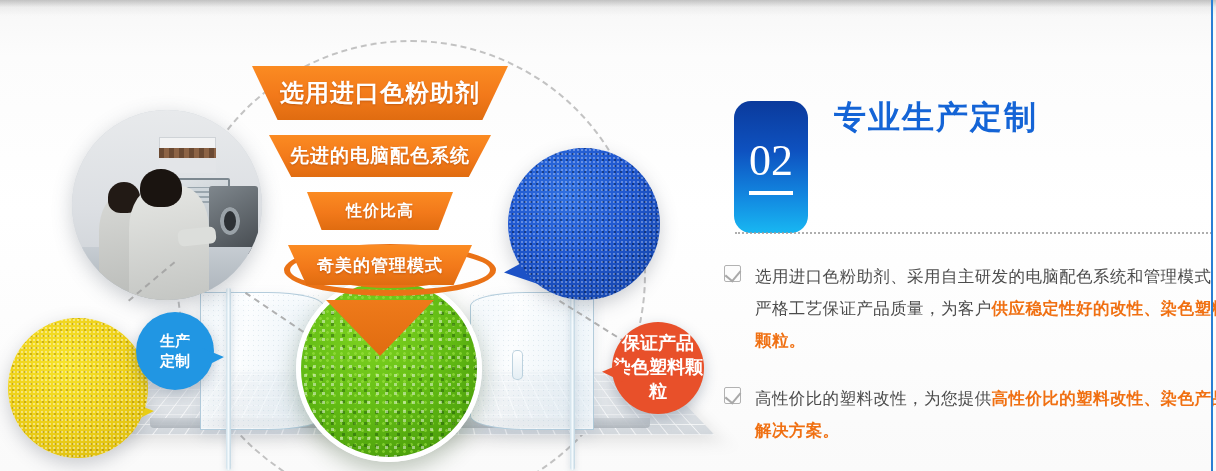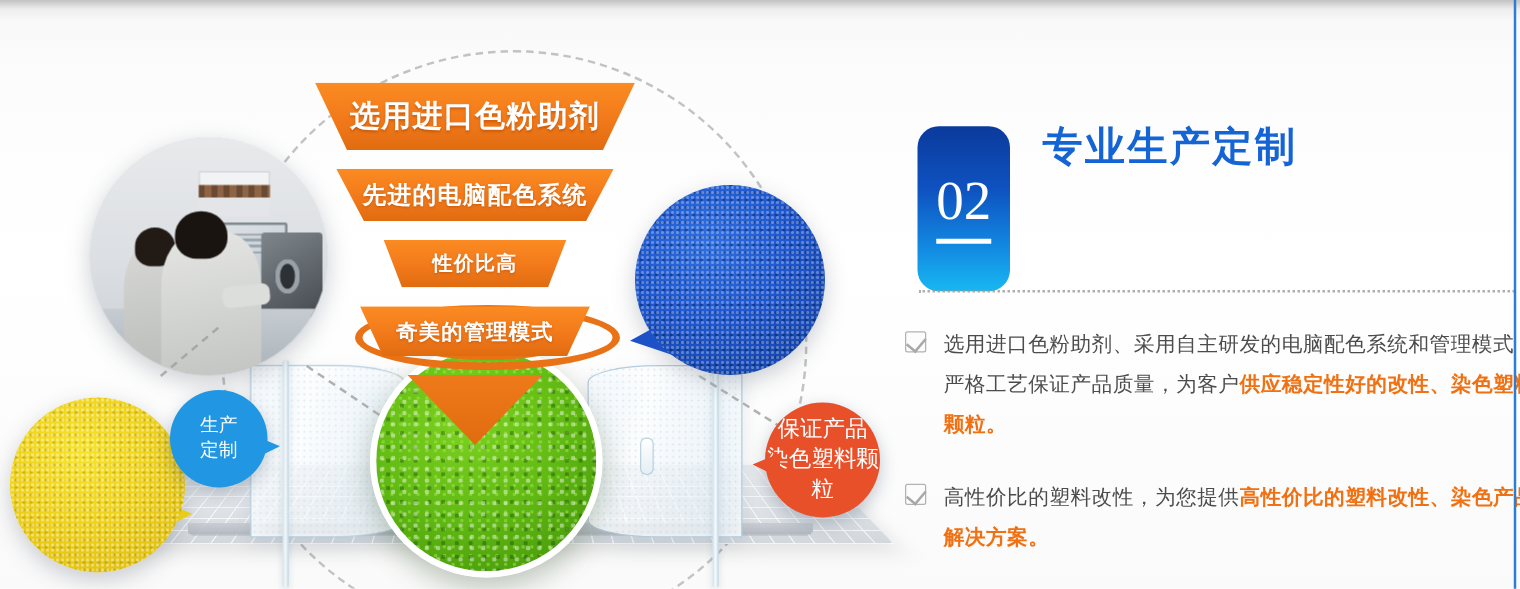--- a/index.html
+++ b/index.html
@@ -187,21 +187,21 @@
   .funnel-tip{
     width:108px; height:56px; margin:0 auto;
     background:linear-gradient(180deg,#ef7a1a,#e06c10);
     clip-path: polygon(0 0, 100% 0, 50% 100%);
   }
 
   
   .callout{
     position:absolute; border-radius:50%;
     display:flex; flex-direction:column; align-items:center; justify-content:center;
-    color:#ffffff; font-weight:400; line-height:1.32; text-align:center;
+    color:#ffffff; font-weight:700; line-height:1.32; text-align:center;
     box-shadow:0 5px 14px rgba(40,60,90,.28);
   }
   .callout span{ display:block; }
   .callout-blue{
     left:136px; top:312px; width:78px; height:78px; font-size:15px;
     background:#2196e3;
   }
   .callout-blue .tip{
     position:absolute; right:-10px; top:46%; width:22px; height:20px;
     background:#2196e3; clip-path:polygon(0 0,0 100%,100% 46%);

